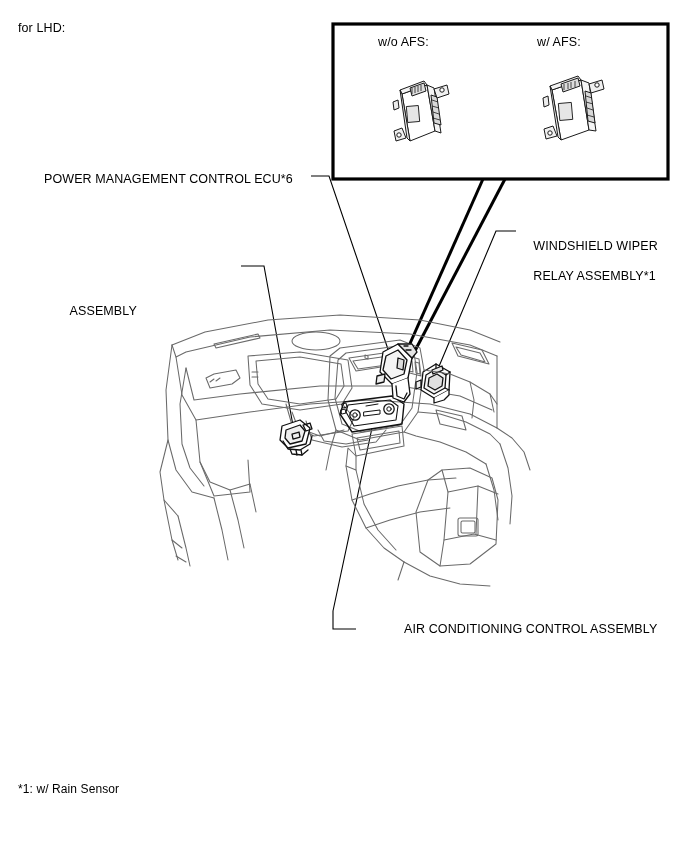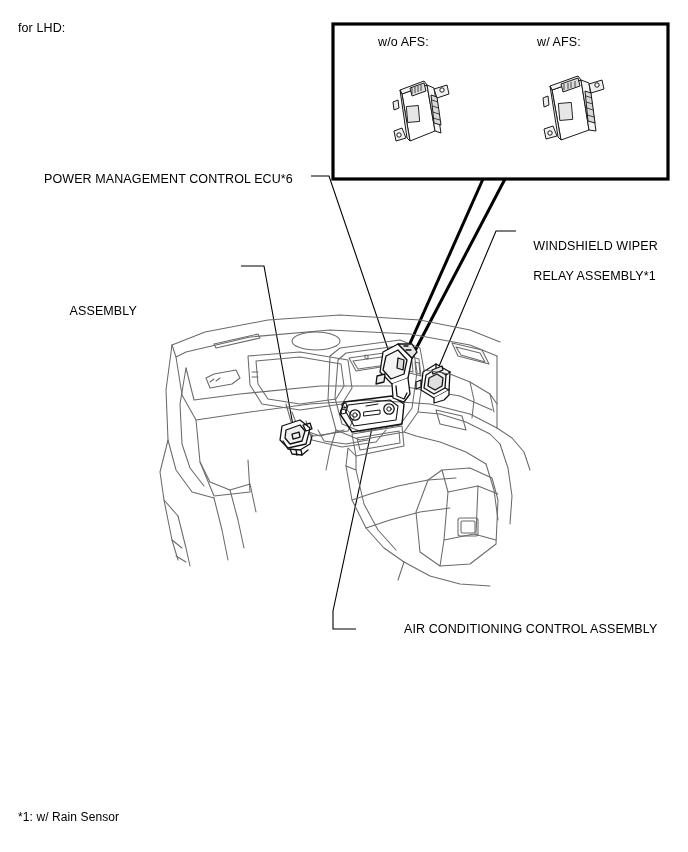--- a/index.html
+++ b/index.html
@@ -18,21 +18,20 @@
   .txt {
     position: absolute;
     color: #000000;
     font-size: 12.5px;
     line-height: 15px;
     white-space: pre;
     letter-spacing: 0.1px;
   }
   .txt-small {
     font-size: 12px;
-    margin-top: 28px;
   }
   #svg-layer {
     position: absolute;
     left: 0;
     top: 0;
     width: 688px;
     height: 852px;
   }
   .lbl-lhd   { left: 18px;  top: 21px; text-align: right; }
   .lbl-pmce  { left: 44px;  top: 172px; }

